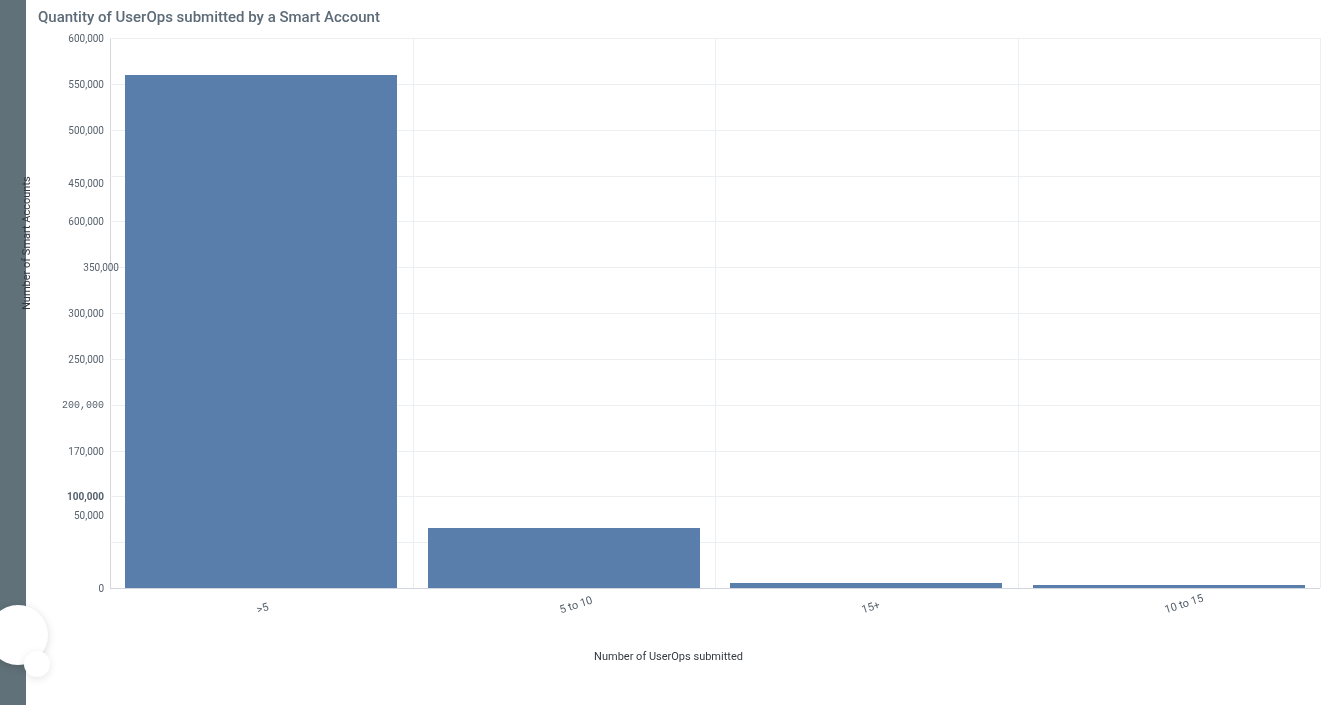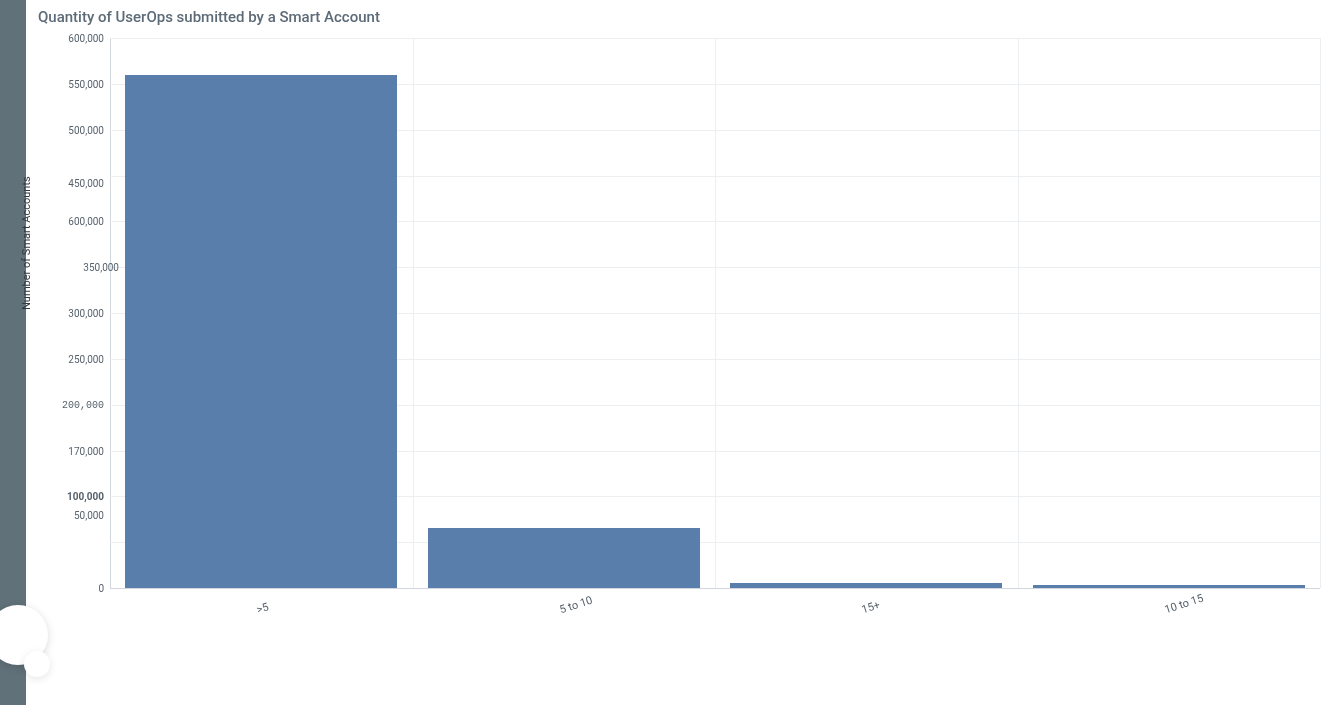--- a/index.html
+++ b/index.html
@@ -50,20 +50,21 @@
       <div class="vgrid" style="left: 302.5px;"></div>
       <div class="bar" style="left: 15.125px; width: 272.25px; height: 513.333px; background: rgb(90, 126, 171);"></div>
       <div class="vgrid" style="left: 605px;"></div>
       <div class="bar" style="left: 317.625px; width: 272.25px; height: 59.5833px; background: rgb(90, 126, 171);"></div>
       <div class="vgrid" style="left: 907.5px;"></div>
       <div class="bar" style="left: 620.125px; width: 272.25px; height: 4.58333px; background: rgb(90, 126, 171);"></div>
       <div class="vgrid" style="left: 1210px;"></div>
       <div class="bar" style="left: 922.625px; width: 272.25px; height: 2.75px; background: rgb(90, 126, 171);"></div>
     </div>
 
+  <div class="xlabel">Number of UserOps submitted</div>
 
   <div class="bubble">
     <div class="tail"></div>
   </div>
 
 <div class="ytick" style="left: 46px; top: 588px;">0</div>
     <div class="ytick" style="left: 46px; top: 515px;">50,000</div>
     <div class="ytick" style="left: 46px; top: 496.333px; font-weight: bold;">100,000</div>
     <div class="ytick" style="left: 46px; top: 450.5px;">170,000</div>
     <div class="ytick" style="left: 46px; top: 404.667px; font-family: Liberation Mono, monospace;">200,000</div>

